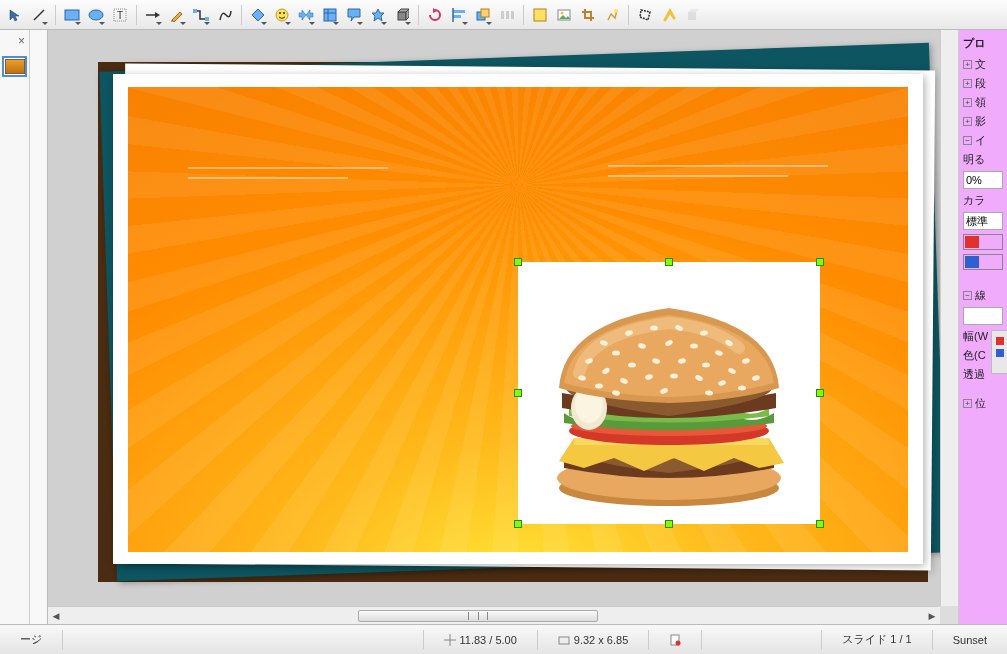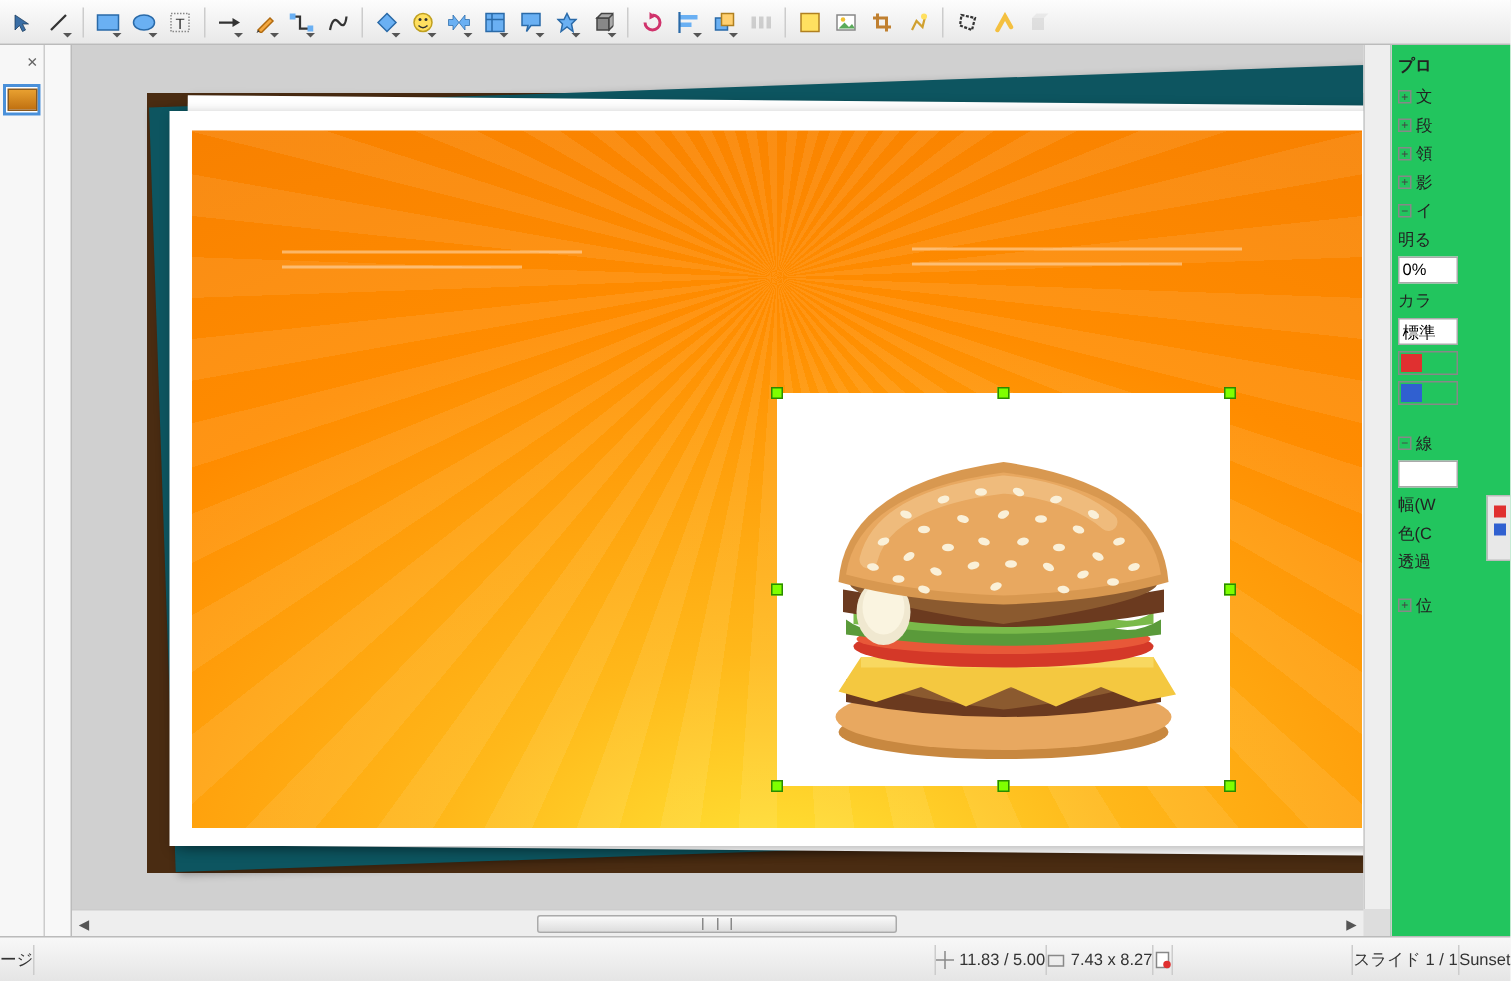--- a/index.html
+++ b/index.html
@@ -44,34 +44,34 @@
 .pl4 { left:480px; top:88px; width:180px; }
 
 .img-sel { position:absolute; left:420px; top:200px; width:302px; height:262px; }
 .img-box { width:100%; height:100%; background:#fff; display:flex; align-items:center; justify-content:center; }
 .handle { position:absolute; width:8px; height:8px; background:#7fff00; border:1px solid #2a8a00; }
 .h-tl{left:-4px;top:-4px}.h-tm{left:50%;top:-4px;margin-left:-4px}.h-tr{right:-4px;top:-4px}
 .h-ml{left:-4px;top:50%;margin-top:-4px}.h-mr{right:-4px;top:50%;margin-top:-4px}
 .h-bl{left:-4px;bottom:-4px}.h-bm{left:50%;bottom:-4px;margin-left:-4px}.h-br{right:-4px;bottom:-4px}
 
 
-.props { width:80px; background:#22c55e; border-left:1px solid #ccc; padding:6px 4px; font-size:11px; overflow:hidden; position:relative; }
+.props { width:49px; background:#f0abfc; border-left:1px solid #ccc; padding:6px 4px; font-size:11px; overflow:hidden; position:relative; }
 .props .title { font-weight:bold; margin-bottom:6px; white-space:nowrap; }
 .props .row { display:flex; align-items:center; margin:4px 0; white-space:nowrap; gap:3px; }
 .props .exp { width:9px; height:9px; border:1px solid #888; font-size:8px; line-height:7px; text-align:center; color:#444; }
 .props input[type=text]{ width:40px; height:18px; border:1px solid #aaa; font-size:11px; padding:0 2px; }
 .props .swatch { width:40px; height:16px; border:1px solid #888; display:flex; align-items:center; }
 .props .swatch .c { width:14px; height:12px; margin-left:1px; }
 .sidetab { position:absolute; right:0; top:300px; width:16px; height:44px; background:#e8e8e8; border:1px solid #bbb; border-right:none; }
 .sidetab.top { top:300px; }
 .sidetab .sq { width:8px; height:8px; margin:4px auto; }
 
 
 .status { position:absolute; left:0; right:0; bottom:0; height:30px; background:linear-gradient(#f8f8f8,#e5e5e5); border-top:1px solid #bbb; display:flex; align-items:center; font-size:11px; color:#333; }
-.status .cell { padding:0 0; border-right:1px solid #ccc; height:20px; display:flex; align-items:center; gap:4px; }
+.status .cell { padding:0 20px; border-right:1px solid #ccc; height:20px; display:flex; align-items:center; gap:4px; }
 .status .ico { width:12px; height:12px; }
 </style>
 </head>
 <body>
 
 <div class="toolbar">
   <div class="tbtn">
       <svg width="14" height="14">
         <path d="M2 2 L2 12 L5 9 L7 13 L9 12 L7 8 L11 8 Z" fill="#3a6ea5" stroke="#1a3a5a" stroke-width=".5"></path>
       </svg>
@@ -438,21 +438,21 @@
       <svg class="ico" width="12" height="12">
         <line x1="6" y1="0" x2="6" y2="12" stroke="#888"></line>
         <line x1="0" y1="6" x2="12" y2="6" stroke="#888"></line>
       </svg>
       <span>11.83 / 5.00</span>
     </div>
   <div class="cell">
       <svg class="ico" width="12" height="12">
         <rect x="1" y="3" width="10" height="7" fill="none" stroke="#888"></rect>
       </svg>
-      <span>7.43 x 8.27</span>
+      <span>9.32 x 6.85</span>
     </div>
   <div class="cell">
       <svg class="ico" width="12" height="12">
         <rect x="2" y="1" width="8" height="10" fill="#fff" stroke="#888"></rect>
         <circle cx="9" cy="9" r="2.5" fill="#e03030"></circle>
       </svg>
     </div>
   <div class="cell" style="width:120px"></div>
   <div class="cell">
       <span>スライド 1 / 1</span>

